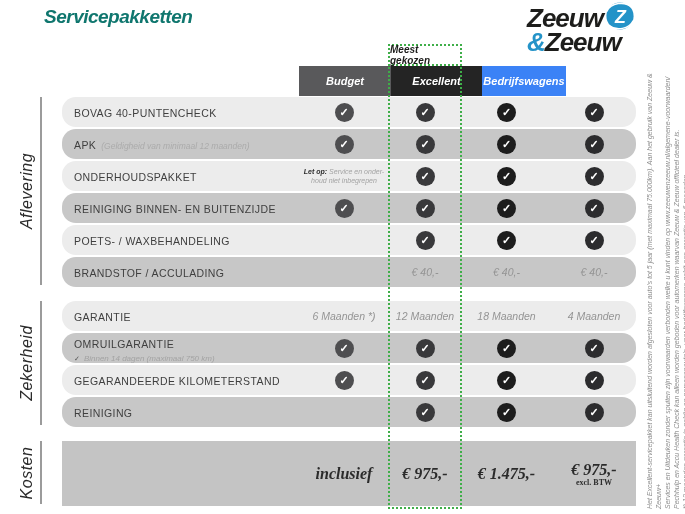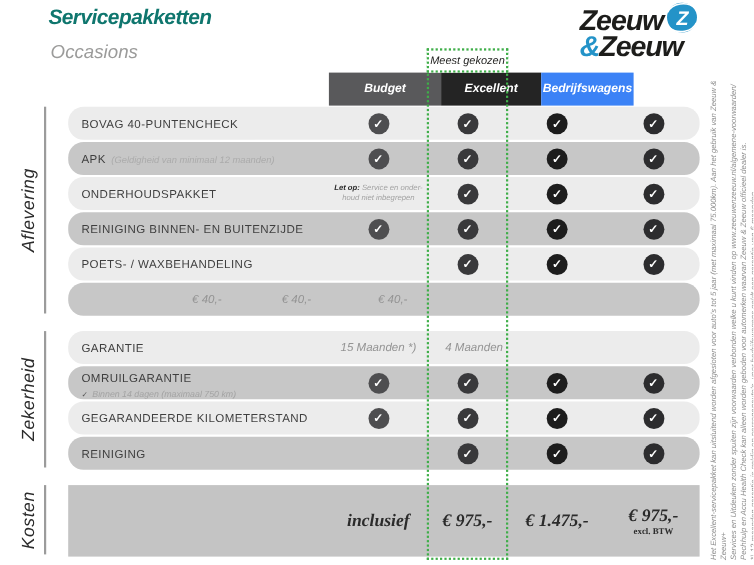--- a/index.html
+++ b/index.html
@@ -13,21 +13,21 @@
   .subtitle{position:absolute;left:46px;top:38px;font-size:17px;font-style:italic;color:#9b9b9a;}
   .logo{position:absolute;left:527px;top:5px;line-height:23px;font-weight:700;font-style:italic;
         font-size:26px;color:#1d1d1b;letter-spacing:-1px;}
   .logo-row{display:flex;align-items:center;}
   .logo-z-icon{width:30px;height:30px;margin-left:2px;margin-top:-4px;}
   
   .premium-outline{position:absolute;left:388px;top:44px;width:74px;height:465px;
     border:2px dotted #3fae49;box-sizing:border-box;pointer-events:none;z-index:30;}
   .most-chosen{position:absolute;left:388px;top:44px;width:74px;height:22px;background:#fff;
     border:2px dotted #3fae49;box-sizing:border-box;display:flex;align-items:center;justify-content:center;
-    font-size:10px;font-weight:400;font-style:italic;color:#1d1d1b;z-index:31;}
+    font-size:10px;font-weight:700;font-style:italic;color:#1d1d1b;z-index:31;}
   
   .table{position:absolute;left:62px;top:66px;width:574px;}
   .header-row{display:flex;margin-left:237px;height:30px;margin-bottom:1px;}
   .header-cell{display:flex;align-items:center;justify-content:center;color:#fff;
     font-size:11px;font-weight:700;font-style:italic;box-sizing:border-box;}
   .section{margin-bottom:14px;}
   .section:last-child{margin-bottom:0;font-family:Liberation Serif, serif;}
   .row{display:flex;align-items:center;margin-bottom:2px;min-height:30px;}
   .row.light{background:#ececec;border-radius:14px;}
   .row.dark{background:#c7c7c7;border-radius:14px;}
@@ -54,21 +54,20 @@
   
   .fineprint{position:absolute;left:645px;top:509px;width:450px;transform-origin:0 0;
     transform:rotate(-90deg);font-size:7px;font-style:italic;color:#8f8f8f;line-height:9px;}
 </style>
 </head>
 <body>
 
 <div class="page" id="page">
 
   <div class="title">Servicepakketten</div>
-  <div class="subtitle">Occasions</div>
 
   <div class="logo">
     <div class="logo-row">
       <span>Zeeuw</span>
       <svg class="logo-z-icon" viewBox="0 0 32 32">
         <circle cx="16" cy="16" r="14.5" fill="#2493c8"></circle>
         <path d="M2 11 A 16 13 0 0 1 29 7" stroke="#ffffff" stroke-width="1.6" fill="none"></path>
         <path d="M30 21 A 16 13 0 0 1 4 26" stroke="#ffffff" stroke-width="1.6" fill="none"></path>
         <text x="16" y="23" text-anchor="middle" font-size="19" font-weight="bold" font-style="italic" fill="#ffffff" font-family="Liberation Sans, sans-serif">Z</text>
       </svg>
@@ -77,21 +76,21 @@
       <span style="color:#2493c8">&amp;</span>
       <span>Zeeuw</span>
     </div>
   </div>
 
   <div class="premium-outline"></div>
   <div class="most-chosen">Meest gekozen</div>
 
   <div class="table">
     <div class="header-row" id="header-row">
-        <div class="header-cell" style="width: 102px; background: rgb(89, 89, 91);">Budget</div>
+        <div class="header-cell" style="width: 92px; background: rgb(89, 89, 91);">Budget</div>
         <div class="header-cell" style="width: 91px; background: rgb(36, 36, 36);">Excellent</div>
         <div class="header-cell" style="width: 84px; background: #3b82f6;">Bedrijfswagens</div>
       </div>
     <div id="table-body">
         <div class="section">
           <div class="row light">
             <div class="label-cell">
               <div><span class="row-label">BOVAG 40-PUNTENCHECK</span></div>
             </div>
             <div class="cell" style="width: 90px;">
@@ -167,39 +166,48 @@
               <span class="check" style="background: rgb(57, 57, 59);">✓</span>
             </div>
             <div class="cell" style="width: 91px;">
               <span class="check" style="background: rgb(29, 29, 29);">✓</span>
             </div>
             <div class="cell" style="width: 84px;">
               <span class="check" style="background: rgb(44, 44, 46);">✓</span>
             </div>
           </div>
           <div class="row dark">
+            <div class="label-cell">
+              <div><span class="row-label">BRANDSTOF / ACCULADING</span></div>
+            </div>
             <div class="cell" style="width: 90px;"></div>
             <div class="cell" style="width: 72px;">
               <span class="val">€ 40,-</span>
             </div>
             <div class="cell" style="width: 91px;">
               <span class="val">€ 40,-</span>
             </div>
             <div class="cell" style="width: 84px;">
               <span class="val">€ 40,-</span>
             </div>
           </div>
         </div>
         <div class="section">
           <div class="row light">
             <div class="label-cell">
               <div><span class="row-label">GARANTIE</span></div>
             </div>
             <div class="cell" style="width: 90px;">
-              <span class="val">15 Maanden *)</span>
+              <span class="val">6 Maanden *)</span>
+            </div>
+            <div class="cell" style="width: 72px;">
+              <span class="val">12 Maanden</span>
+            </div>
+            <div class="cell" style="width: 91px;">
+              <span class="val">18 Maanden</span>
             </div>
             <div class="cell" style="width: 84px;">
               <span class="val">4 Maanden</span>
             </div>
           </div>
           <div class="row dark">
             <div class="label-cell">
               <div><span class="row-label">OMRUILGARANTIE</span></div>
               <div class="sub-check"><span class="tick">✓</span>Binnen 14 dagen (maximaal 750 km)</div>
             </div>

